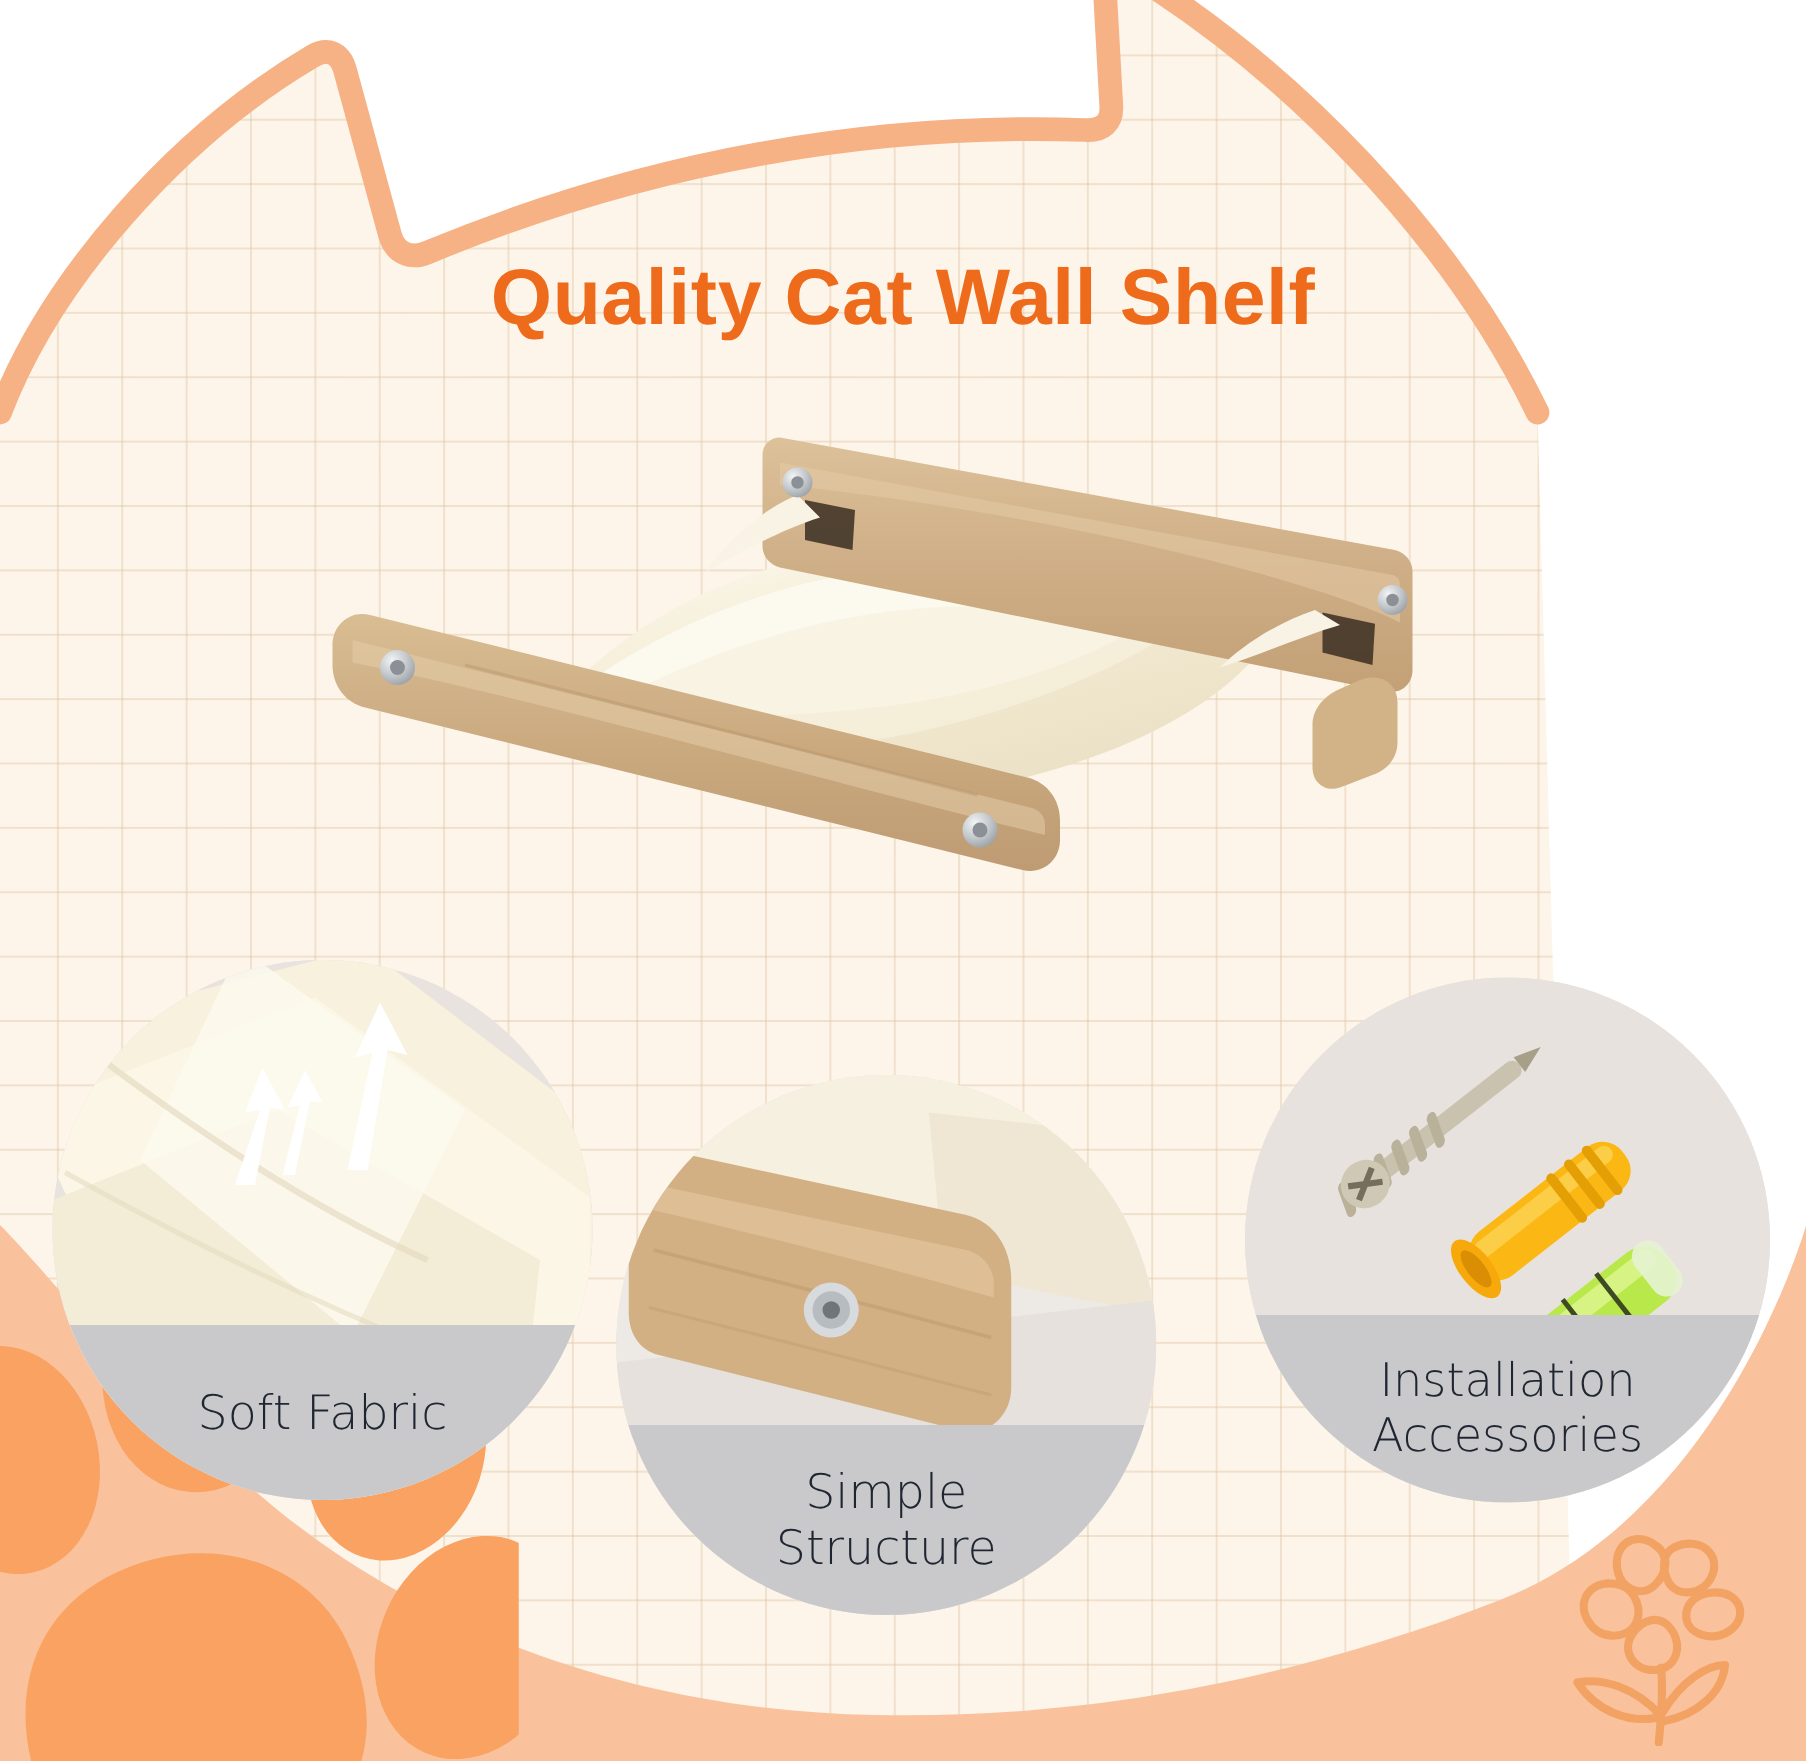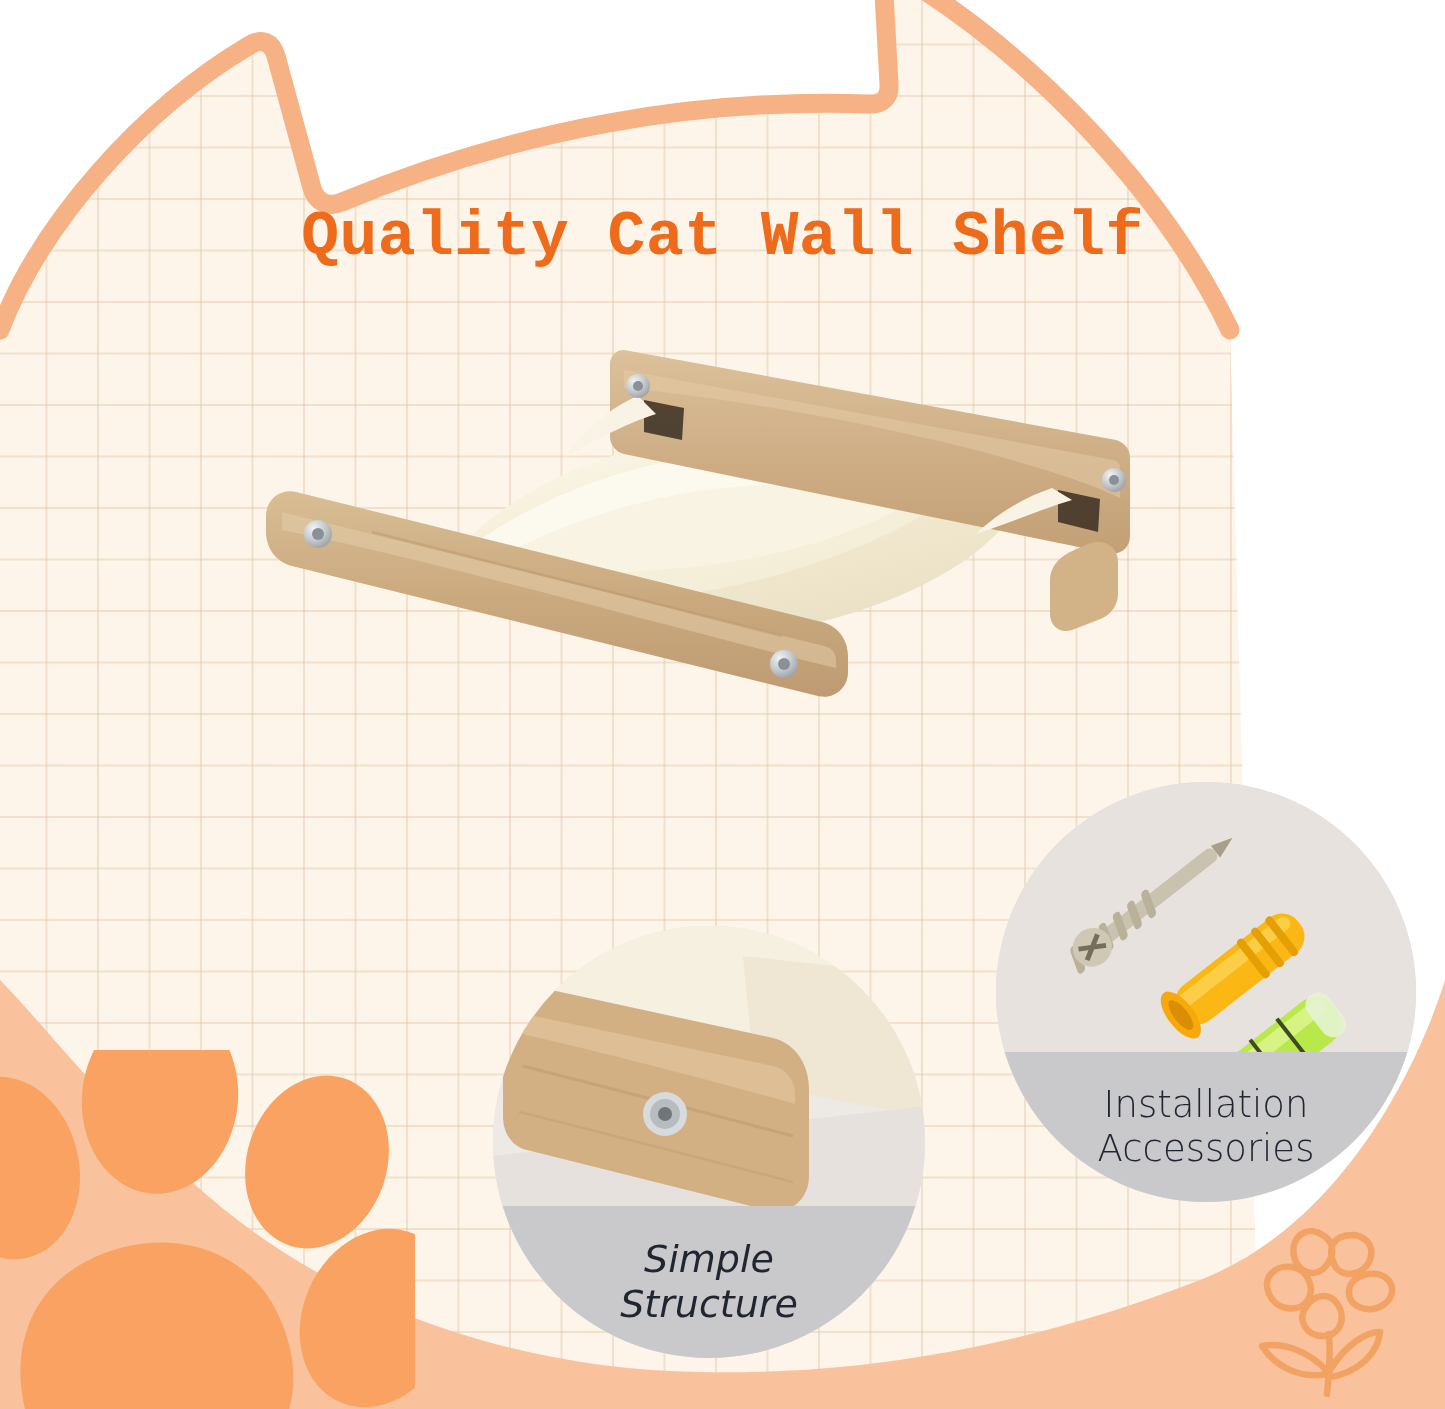--- a/index.html
+++ b/index.html
@@ -44,21 +44,21 @@
   .paw svg{ width:100%; height:100%; display:block; }
 
   
   .flower{ position:absolute; left:1238px; top:1222px; width:190px; height:175px; }
   .flower svg{ width:100%; height:100%; display:block; }
 
   
   .title{
     position:absolute; left:0; top:202px; width:1445px;
     text-align:center;
-    font-family:Liberation Mono, monospace;
+    font-family:Liberation Sans, sans-serif;
     font-weight:700;
     font-size:63px;
     letter-spacing:.5px;
     color:#EE6B1C;
     white-space:nowrap;
   }
 
   
   .hero{ position:absolute; left:252px; top:348px; width:900px; height:360px; }
   .hero svg{ width:100%; height:100%; display:block; }
@@ -77,21 +77,21 @@
     font-family:"DejaVu Sans", sans-serif;
     font-weight:300;
     color:#1F2531;
     line-height:1.18;
   }
 
   #feat-fabric{ left:42px;  top:768px; width:432px; height:432px; }
   #feat-fabric .band{ height:140px; }
   #feat-fabric .band span{ font-size:38px; }
 
-  #feat-structure{ left:493px; top:926px; width:432px; height:432px;font-style:italic; }
+  #feat-structure{ left:493px; top:860px; width:432px; height:432px; }
   #feat-structure .band{ height:152px; }
   #feat-structure .band span{ font-size:38px; }
 
   #feat-accessories{ left:996px; top:782px; width:420px; height:420px;text-decoration:underline; }
   #feat-accessories .band{ height:150px; }
   #feat-accessories .band span{ font-size:37px; }
 </style>
 </head>
 <body>
 
@@ -203,20 +203,41 @@
         <circle cx="862" cy="132" r="12" fill="url(#screwG)"></circle>
         <circle cx="862" cy="132" r="5" fill="#8A9096"></circle>
         <circle cx="66" cy="186" r="14" fill="url(#screwG)"></circle>
         <circle cx="66" cy="186" r="6" fill="#8A9096"></circle>
         <circle cx="532" cy="316" r="14" fill="url(#screwG)"></circle>
         <circle cx="532" cy="316" r="6" fill="#8A9096"></circle>
       </g>
     </svg>
   </div>
 
+  <div class="feat" id="feat-fabric">
+    <div class="media">
+      <svg viewBox="0 0 432 432" preserveAspectRatio="xMidYMid slice">
+        <rect width="432" height="432" fill="#E8E3DF"></rect>
+        <path d="M-20,60 L250,-10 L460,150 L460,330 L120,360 Z" fill="#F7F1DE"></path>
+        <path d="M-20,120 L210,30 L430,190 L430,300 L80,340 Z" fill="#FBF6E6"></path>
+        <path d="M-20,200 L180,120 L390,240 L380,330 L30,356 Z" fill="#F3ECD6"></path>
+        <path d="M150,-10 L330,120 L240,300 L70,160 Z" fill="#FDFAEF" opacity=".8"></path>
+        <path d="M40,80 C120,140 210,200 300,240" stroke="#E6DCC2" stroke-width="5" fill="none" opacity=".7"></path>
+        <path d="M10,170 C100,220 200,270 300,310" stroke="#E6DCC2" stroke-width="4" fill="none" opacity=".6"></path>
+        <g fill="#FFFFFF">
+          <path d="M146,180 L166,120 L154,122 L168,86 L186,120 L174,118 L162,180 Z"></path>
+          <path d="M184,172 L198,116 L188,118 L202,88 L216,114 L206,113 L194,172 Z"></path>
+          <path d="M236,168 L256,74 L242,78 L262,34 L284,76 L268,72 L252,168 Z"></path>
+        </g>
+      </svg>
+    </div>
+    <div class="band">
+      <span>Soft Fabric</span>
+    </div>
+  </div>
 
   <div class="feat" id="feat-structure">
     <div class="media">
       <svg viewBox="0 0 432 432" preserveAspectRatio="xMidYMid slice">
         <rect width="432" height="432" fill="#EDE9E5"></rect>
         <path d="M0,0 L432,0 L432,170 C300,150 120,120 0,90 Z" fill="#F6F0E1"></path>
         <path d="M250,30 L432,50 L432,190 C370,180 310,168 262,156 Z" fill="#EFE7D4"></path>
         <path d="M0,230 L432,180 L432,432 L0,432 Z" fill="#E6E1DD"></path>
         <path d="M10,90 C4,70 20,56 40,60 L280,112 C304,118 316,140 316,164
                  L316,250 C316,274 296,290 274,284 L34,224 C18,220 10,206 10,190 Z" fill="#D2B084"></path>

